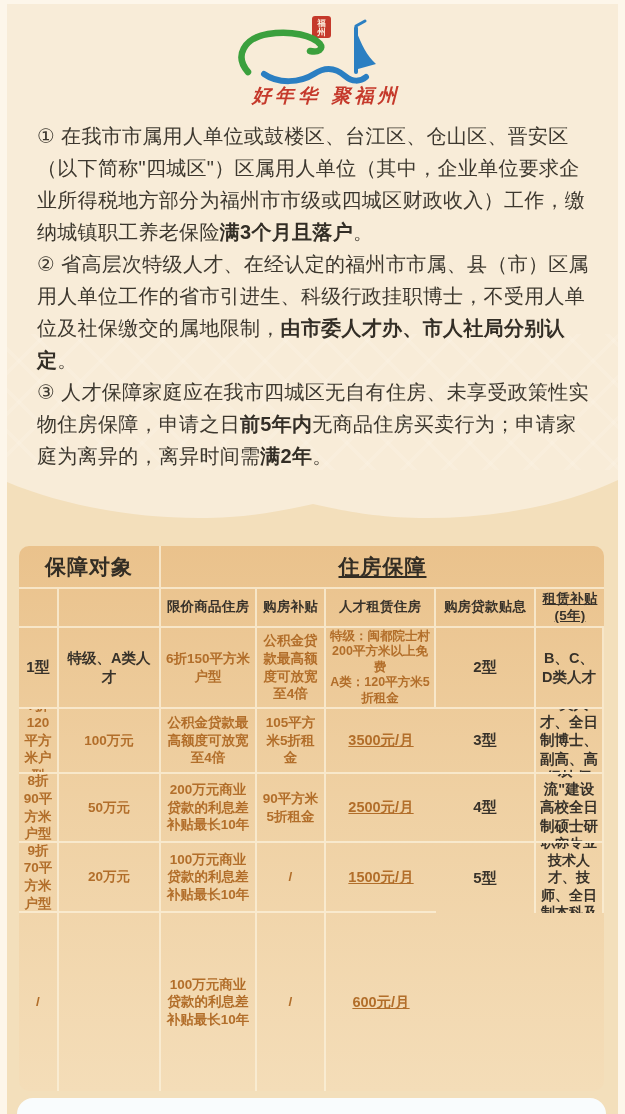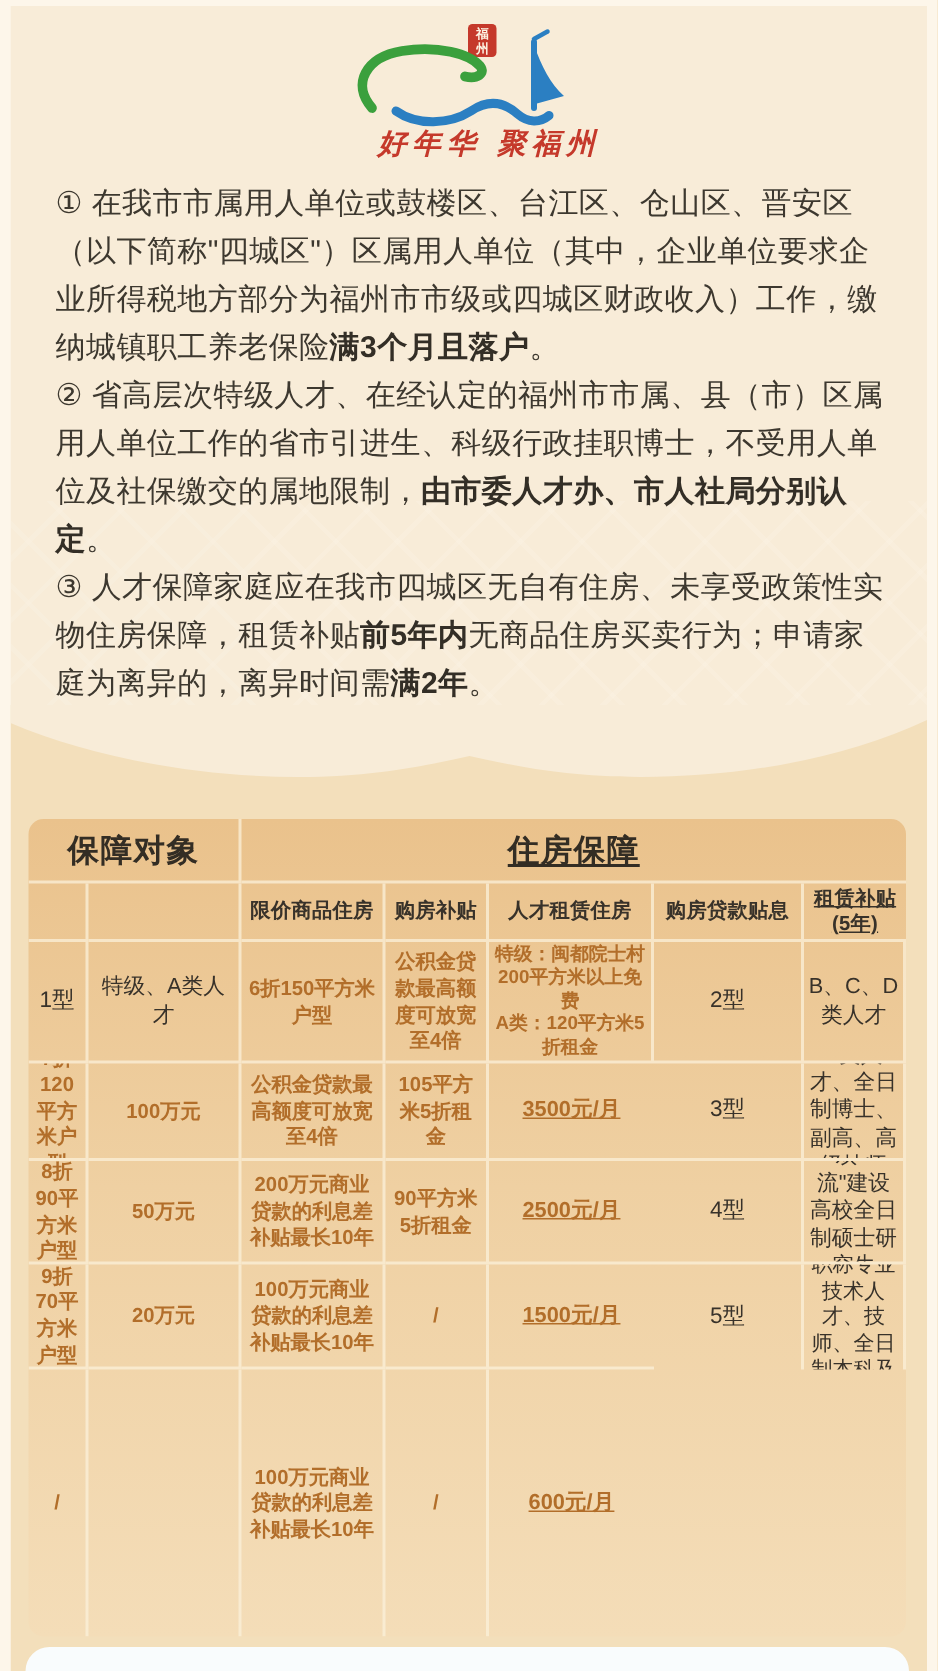--- a/index.html
+++ b/index.html
@@ -73,21 +73,21 @@
   .cell.last-row{border-bottom:none;}
   .hdr{
     font-size:21px;font-weight:bold;color:#332d24;letter-spacing:1px;
   }
   .hdr-target{grid-column:1 / span 2;}
   .hdr-housing{grid-column:3 / span 5;}
   .sub{
     font-size:13.5px;font-weight:bold;color:#38322a;line-height:1.2;letter-spacing:.2px;
   }
   .cth{
-    font-size:14.5px;font-weight:normal;color:#38322a;line-height:1.25;
+    font-size:14.5px;font-weight:bold;color:#38322a;line-height:1.25;
   }
   .ctype{font-size:15px;}
   .ctd{
     font-size:13.5px;font-weight:bold;color:#b26e2a;line-height:1.3;
   }
   .ctd.tight{font-size:12.5px;line-height:1.24;letter-spacing:0;}
   .ctd.money{font-size:14.5px;}
   
   .bottom-card{
     margin:7px auto 0 10px;
@@ -122,21 +122,21 @@
         <path d="M138,12 L147,7" fill="none" stroke="#2b7fc2" stroke-width="3" stroke-linecap="round"></path>
       </svg>
       <svg width="220" height="30" viewBox="0 0 220 30" style="position:absolute;top:76px;left:50%;transform:translateX(-44%);">
         <text x="110" y="22" text-anchor="middle" font-size="19" font-weight="bold" font-style="italic" font-family="DejaVu Serif, serif" fill="#c5392b" letter-spacing="4">好年华 聚福州</text>
       </svg>
     </div>
 
     <div class="intro">
       <p><span>① 在我市市属用人单位或鼓楼区、台江区、仓山区、晋安区（以下简称"四城区"）区属用人单位（其中，企业单位要求企业所得税地方部分为福州市市级或四城区财政收入）工作，缴纳城镇职工养老保险</span><b>满3个月且落户</b><span>。</span></p>
       <p><span>② 省高层次特级人才、在经认定的福州市市属、县（市）区属用人单位工作的省市引进生、科级行政挂职博士，不受用人单位及社保缴交的属地限制，</span><b>由市委人才办、市人社局分别认定</b><span>。</span></p>
-      <p><span>③ 人才保障家庭应在我市四城区无自有住房、未享受政策性实物住房保障，租赁补贴</span><b>前5年内</b><span>无商品住房买卖行为；申请家庭为离异的，离异时间需</span><b>满2年</b><span>。</span></p>
+      <p><span>③ 人才保障家庭应在我市四城区无自有住房、未享受政策性实物住房保障，申请之日</span><b>前5年内</b><span>无商品住房买卖行为；申请家庭为离异的，离异时间需</span><b>满2年</b><span>。</span></p>
     </div>
   </div>
 
   <div class="wave" style="background:#f3dfbb;">
     <svg width="611" height="56" viewBox="0 0 611 56" preserveAspectRatio="none">
       <path d="M0,0 H611 V10 C556,36 486,48 420,48 C368,48 334,40 306,34 C278,40 244,48 192,48 C122,48 52,34 0,12 Z" fill="#f8ecd8"></path>
     </svg>
   </div>
 
   <div class="lower">

